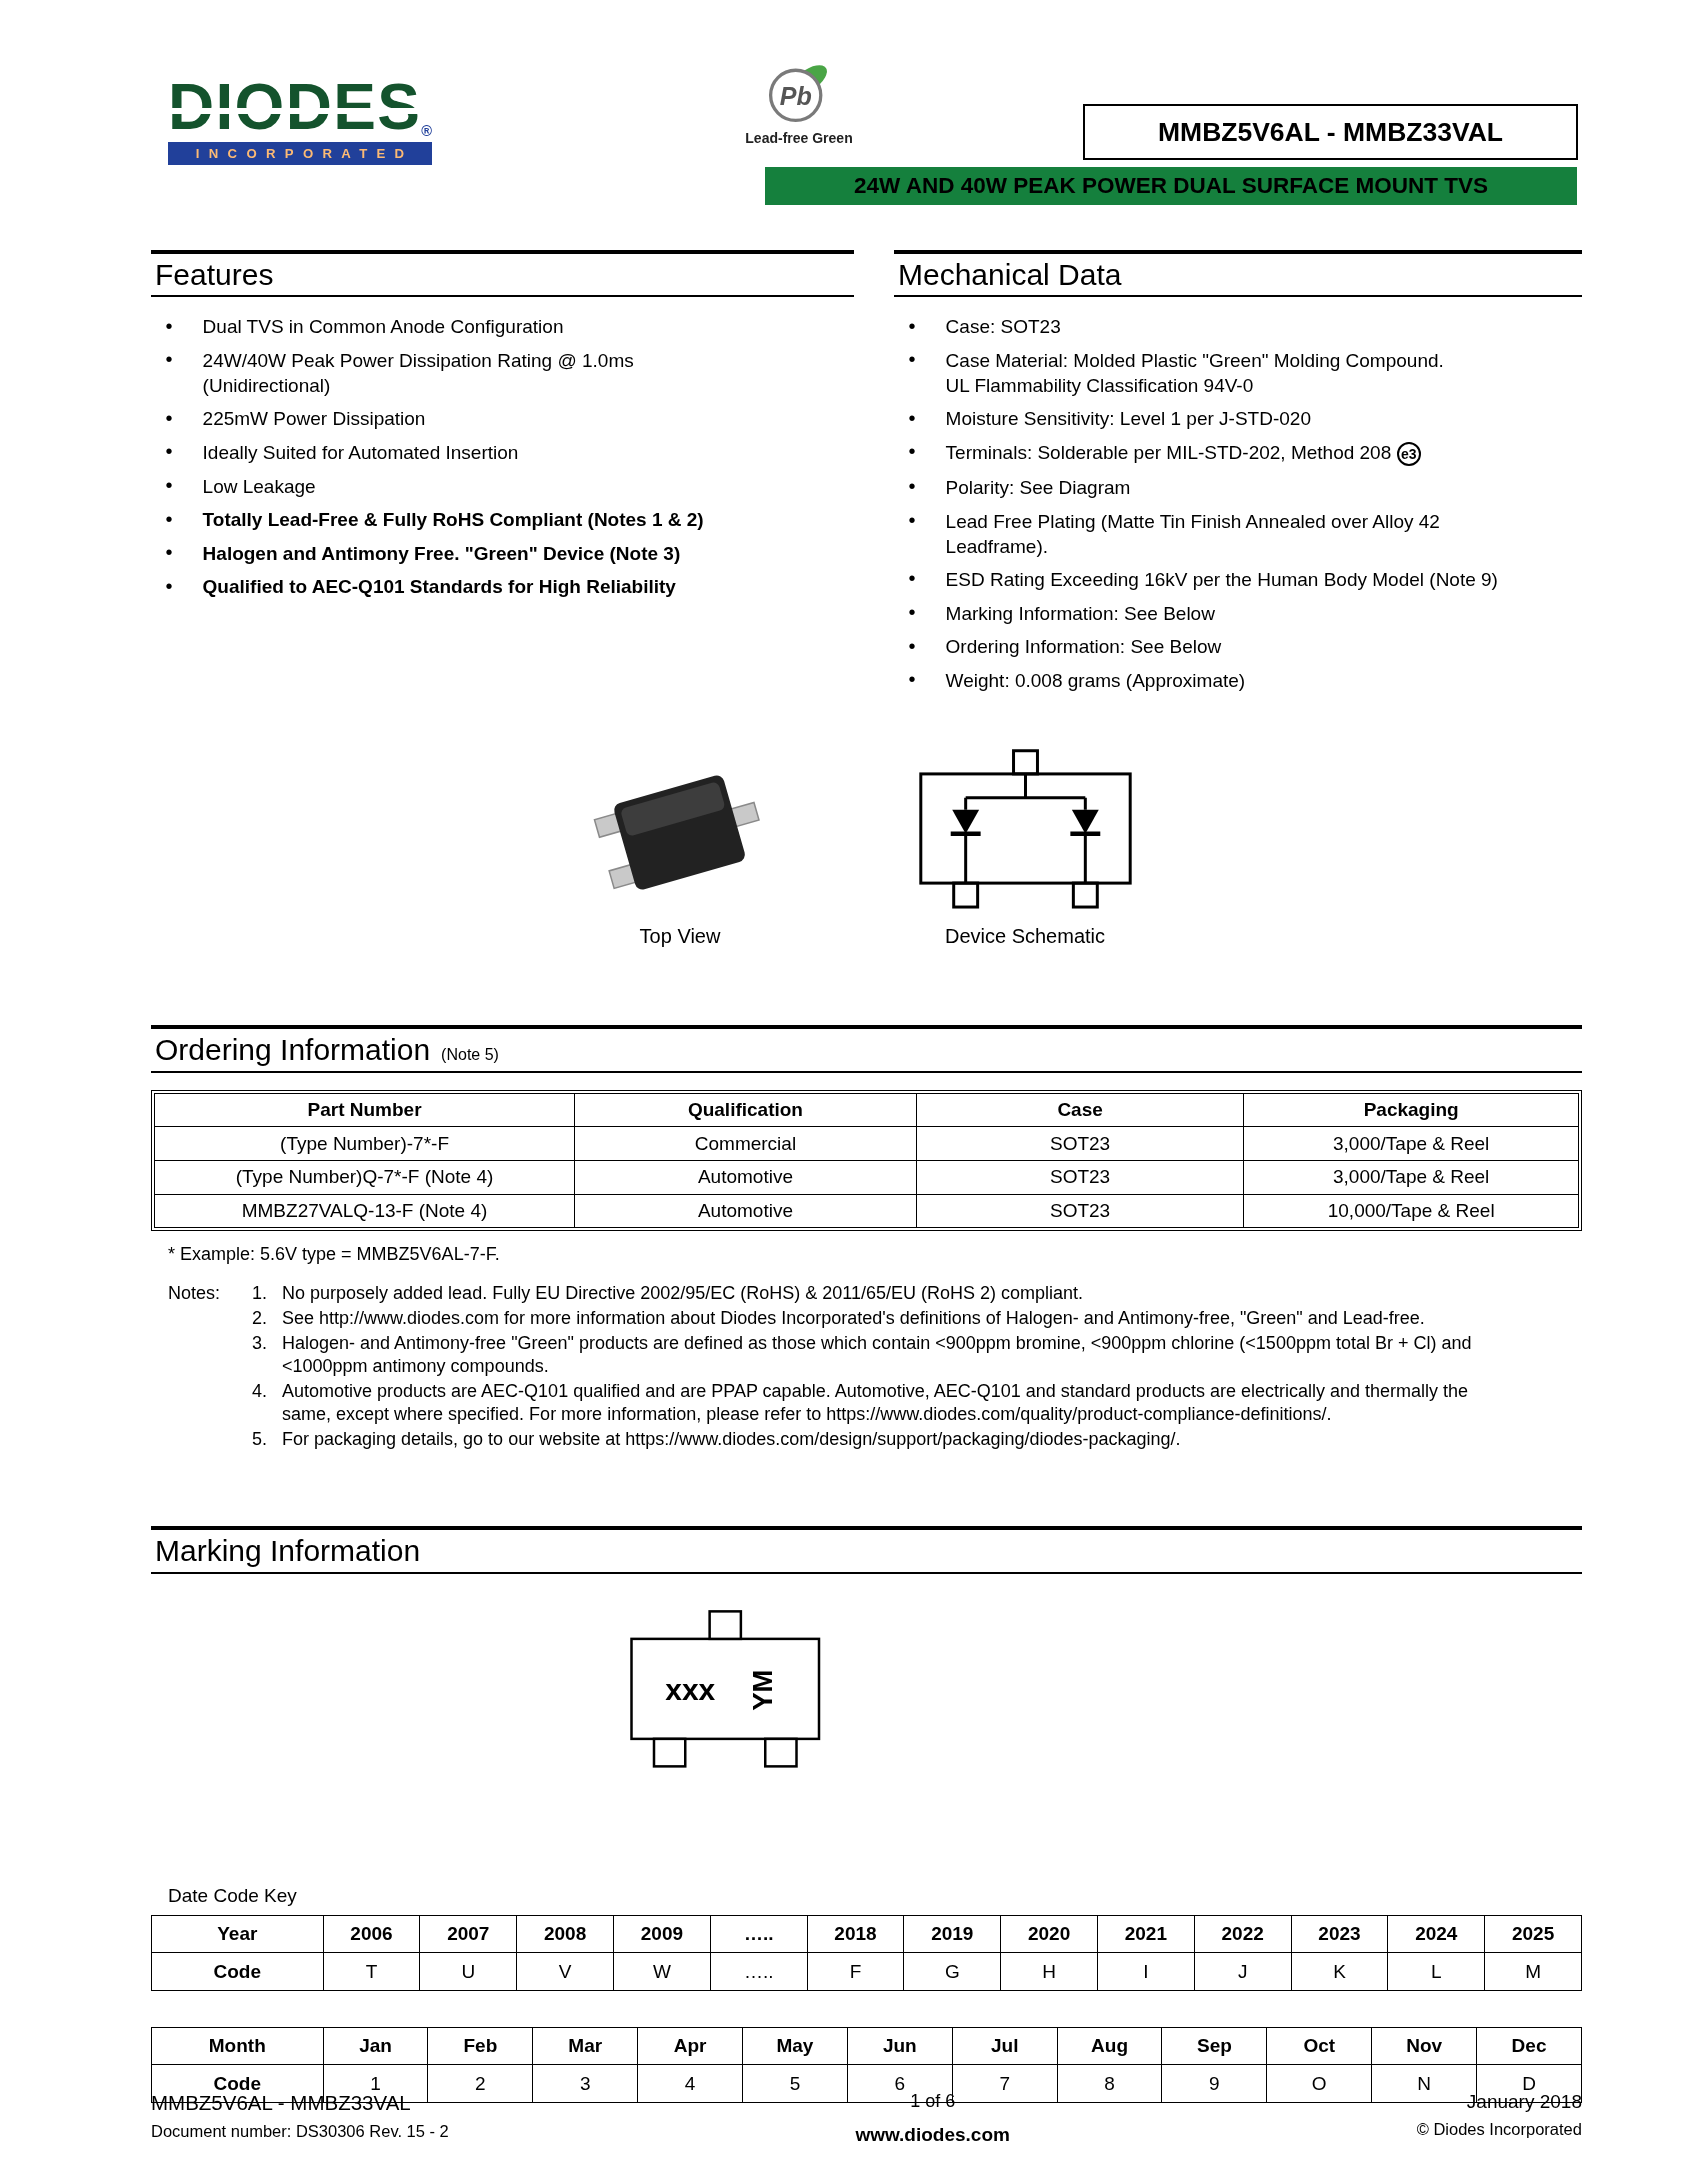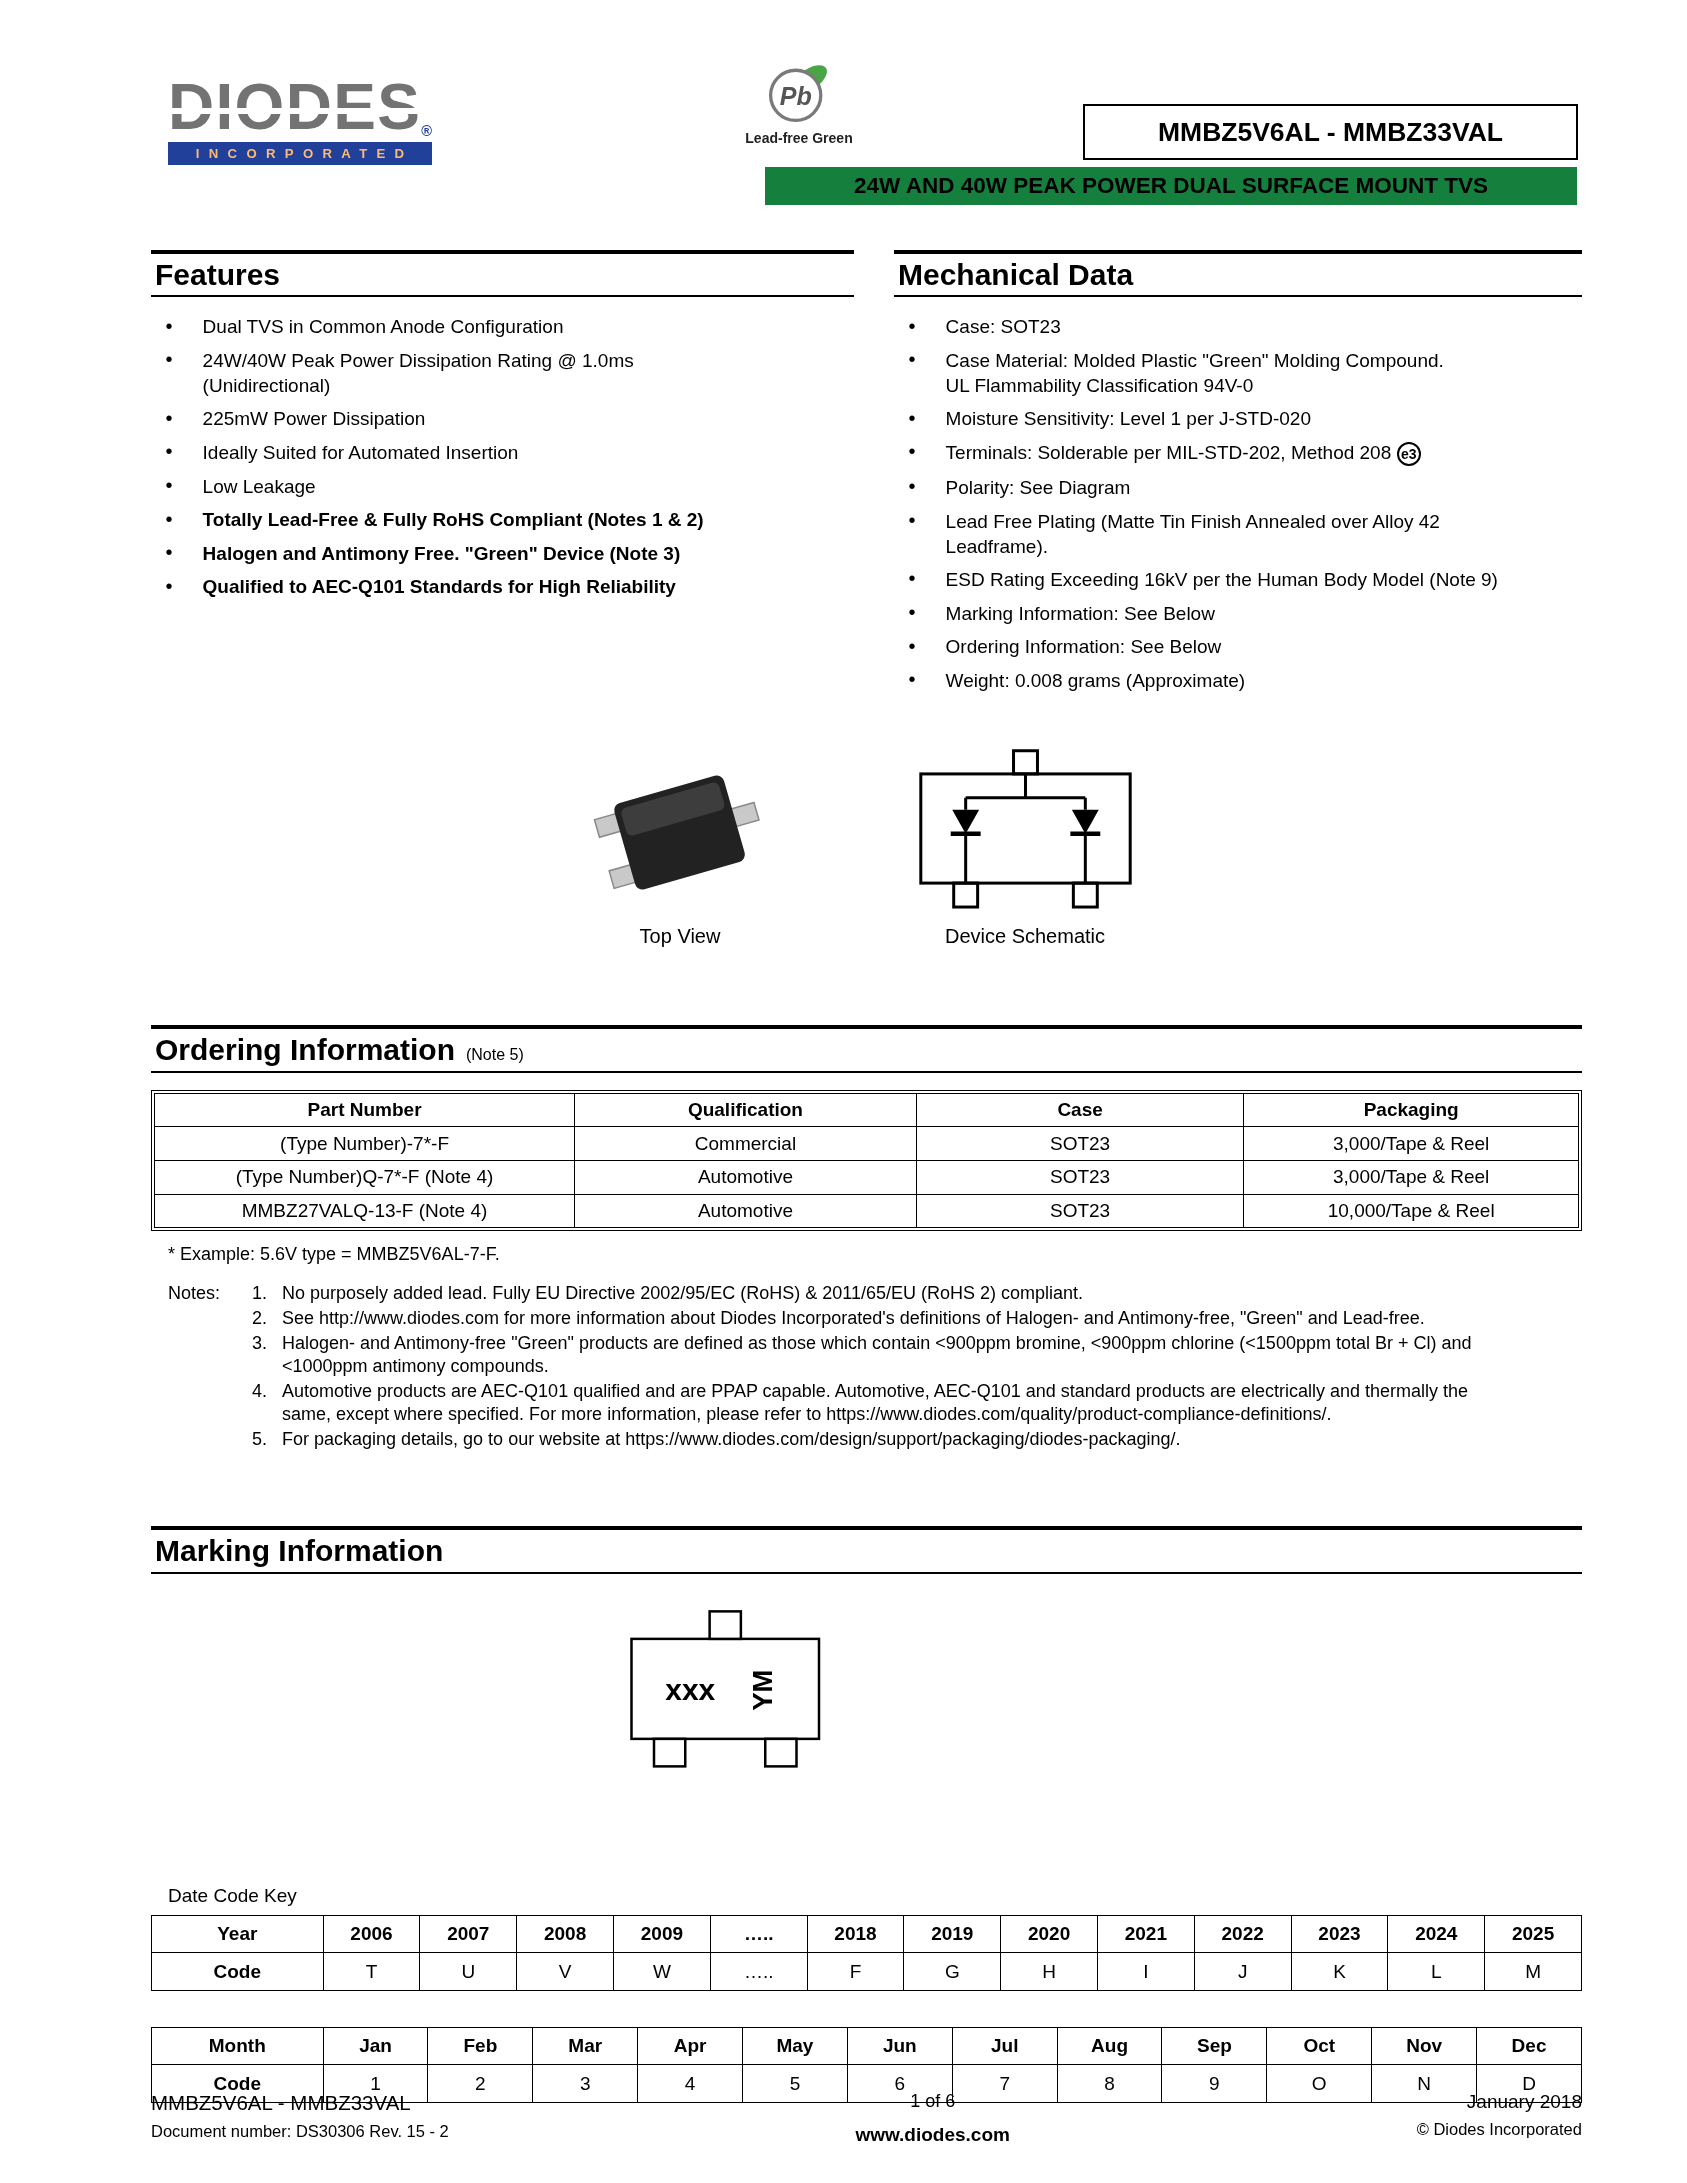--- a/index.html
+++ b/index.html
@@ -7,31 +7,31 @@
   .page {
     position:relative; width:1687px; height:2183px; margin:0 auto;
     background:#ffffff; color:#000;
     font-family:"Liberation Sans", sans-serif;
     padding:58px 105px 0 151px; overflow:hidden;
   }
   
   .hdr { position:relative; height:159px; }
   .logo { position:absolute; left:17px; top:17px; width:max-content; }
   .logo-row { position:relative; line-height:1; }
-  .logo-text { position:relative; display:inline-block; font-size:64px; font-weight:800; color:#737373; letter-spacing:1.3px; }
+  .logo-text { position:relative; display:inline-block; font-size:64px; font-weight:800; color:#14532d; letter-spacing:1.3px; }
   .logo-text::after { content:""; position:absolute; left:1.3px; right:2.6px; top:52%; height:6px; background:#fff; }
   .logo-reg { font-size:14.6px; color:#21409a; vertical-align:bottom; font-weight:bold; }
   .logo-bar { background:#21409a; color:#fdba74; text-align:center; font-size:13.2px; font-weight:bold; letter-spacing:9.3px; padding:4px 0 3.3px 9.3px; margin-top:3.3px; }
   .pbfree { position:absolute; left:582px; top:2.6px; width:132px; text-align:center; }
   .pb-cap { font-size:14px; font-weight:bold; color:#222; margin-top:1.3px; }
   .titlebox { position:absolute; left:932px; top:46px; width:495px; border:2.6px solid #000; text-align:center; font-size:26.5px; font-weight:bold; padding:10.6px 0; background:#fff; }
   .subtitle { position:absolute; left:614px; top:109px; width:812px; background:#15803d; text-align:center; font-size:22.5px; font-weight:bold; padding:6px 0; }
   
   .sec-head { border-top:4.6px solid #000; border-bottom:2.6px solid #000; padding:4px 4px 3.3px; }
-  .sec-head h2 { display:inline; font-size:30px; font-weight:700; }
+  .sec-head h2 { display:inline; font-size:30px; font-weight:400; }
   .sec-note { font-size:16px; font-weight:normal; margin-left:8px; }
   
   .cols { display:flex; gap:40px; margin-top:33px; align-items:flex-start; }
   .col-l { width:703px; }
   .col-r { width:688px; }
   ul.bullets { list-style:none; margin-top:17px; }
   .bullets li { position:relative; margin:0 0 8.6px 14.6px; padding-left:37px; font-size:19px; line-height:25px; }
   .bullets li::before { content:"•"; position:absolute; left:0; top:-0.7px; font-size:20px; }
   .ml { white-space:pre-line; }
   .b { font-weight:bold; }

